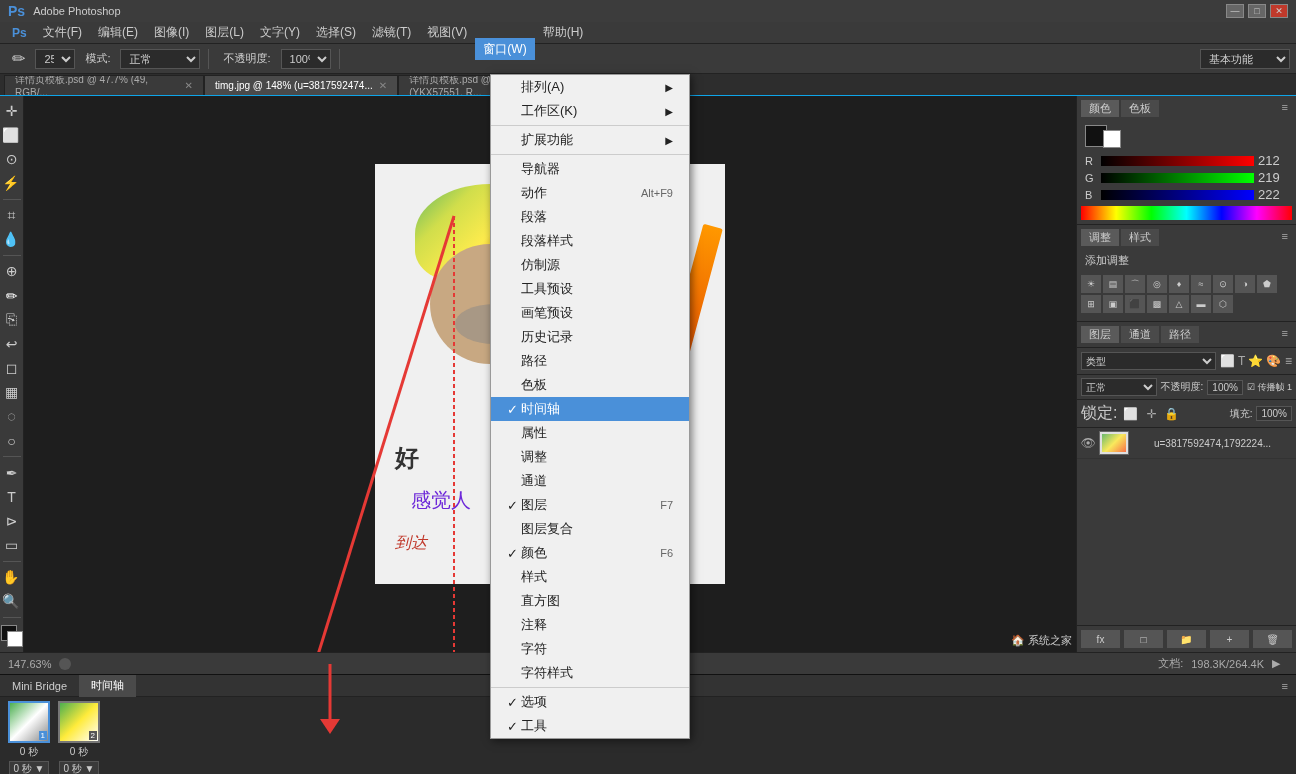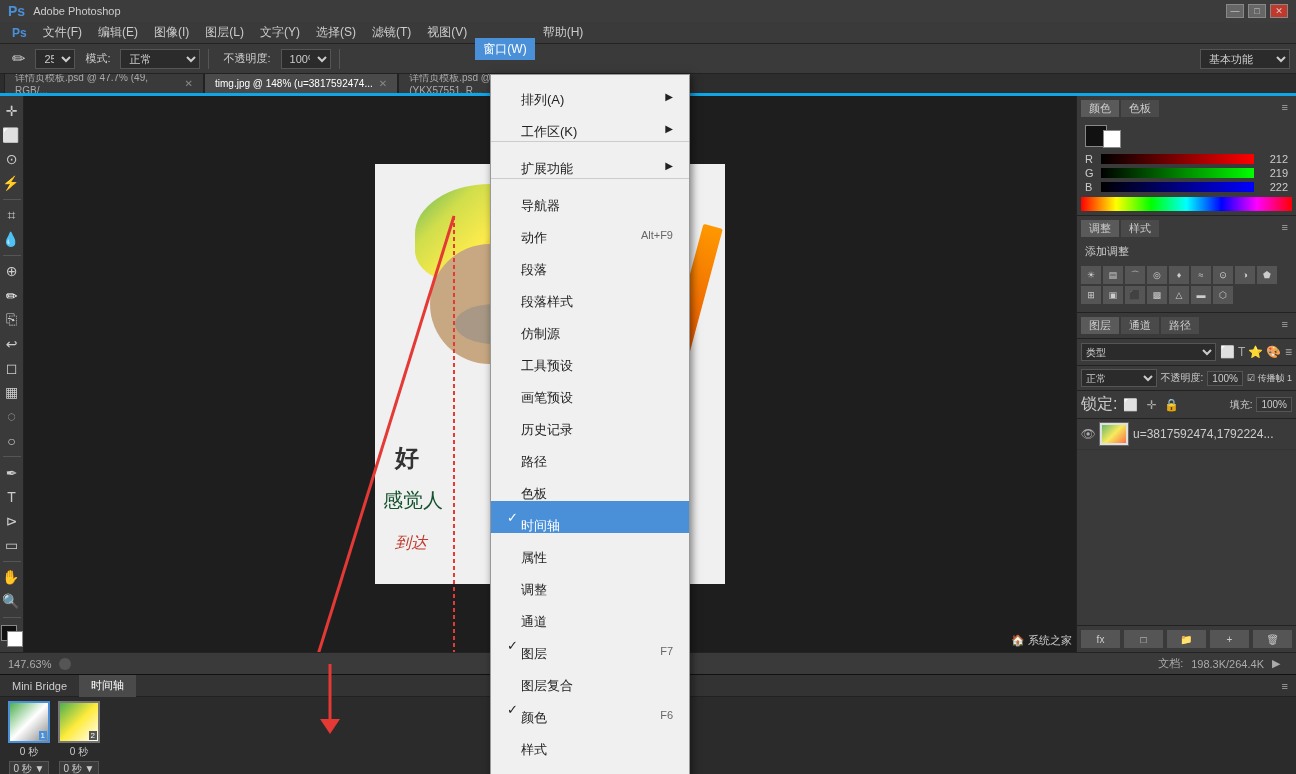--- a/index.html
+++ b/index.html
@@ -30,21 +30,21 @@
       height: 30px; background: #3a3a3a; display: flex; align-items: center;
       padding: 0 6px; gap: 4px; border-bottom: 1px solid #222;
     }
     .toolbar-item { color: #ccc; padding: 2px 6px; font-size: 11px; display: flex; align-items: center; gap: 3px; }
     .toolbar-select { background: #2b2b2b; border: 1px solid #555; color: #ccc; font-size: 11px; height: 20px; padding: 0 4px; }
     .toolbar-sep { width: 1px; height: 20px; background: #555; margin: 0 4px; }
 
     
     #tabbar {
       height: 22px; background: #2d2d2d; display: flex; align-items: flex-end;
-      border-bottom: 3px solid #0ea5e9; padding-left: 4px;
+      border-bottom: 1px solid #0ea5e9; padding-left: 4px;
     }
     .tab {
       height: 20px; padding: 0 10px; background: #3a3a3a; border: 1px solid #222;
       border-bottom: none; color: #aaa; font-size: 11px; display: flex; align-items: center;
       gap: 6px; cursor: pointer; max-width: 200px; overflow: hidden;
     }
     .tab.active { background: #4a4a4a; color: #fff; }
     .tab-close { color: #888; font-size: 10px; }
 
     
@@ -81,21 +81,21 @@
     #color-panel { border-bottom: 1px solid #222; padding: 4px; }
     #color-tabs { display: flex; gap: 2px; margin-bottom: 4px; }
     .color-tab { padding: 1px 8px; background: #4a4a4a; color: #ccc; font-size: 11px; cursor: pointer; }
     .color-tab.active { background: #5a5a5a; }
     .color-channel { display: flex; align-items: center; gap: 4px; margin: 2px 0; }
     .channel-label { color: #ccc; font-size: 11px; width: 12px; }
     .channel-bar-bg { flex: 1; height: 10px; background: linear-gradient(to right, #000, #d4d4d4); position: relative; }
     .channel-bar-r { background: linear-gradient(to right, #000, #ff0000); }
     .channel-bar-g { background: linear-gradient(to right, #000, #00ff00); }
     .channel-bar-b { background: linear-gradient(to right, #000, #0000ff); }
-    .channel-val { color: #ccc; font-size: 11px; width: 30px; text-align: right; }
+    .channel-val { color: #ccc; font-size: 13px; width: 30px; }
     .color-spectrum { height: 14px; background: linear-gradient(to right, #ff0000, #ffff00, #00ff00, #00ffff, #0000ff, #ff00ff, #ff0000); margin-top: 4px; }
 
     
     #adjust-panel { padding: 4px; border-bottom: 1px solid #222; }
     #adjust-tabs { display: flex; gap: 2px; margin-bottom: 4px; }
     .adjust-tab { padding: 1px 8px; background: #4a4a4a; color: #ccc; font-size: 11px; cursor: pointer; }
     .adjust-icons { display: flex; flex-wrap: wrap; gap: 2px; padding: 4px 0; }
     .adj-icon { width: 20px; height: 18px; background: #555; color: #ccc; font-size: 9px; display: flex; align-items: center; justify-content: center; cursor: pointer; }
 
     
@@ -106,21 +106,21 @@
     #layers-options { display: flex; align-items: center; gap: 4px; padding: 4px; border-bottom: 1px solid #222; }
     .layers-select { background: #2b2b2b; border: 1px solid #555; color: #ccc; font-size: 10px; height: 18px; flex: 1; }
     #layers-controls { display: flex; align-items: center; gap: 4px; padding: 3px 4px; border-bottom: 1px solid #222; font-size: 10px; }
     .layers-ctrl-label { color: #ccc; }
     #layers-lock { display: flex; align-items: center; gap: 4px; padding: 3px 4px; border-bottom: 1px solid #222; }
     .lock-label { color: #ccc; font-size: 16px; }
     #layers-list { flex: 1; overflow-y: auto; }
     .layer-item { display: flex; align-items: center; gap: 4px; padding: 3px 4px; cursor: pointer; border-bottom: 1px solid #333; }
     .layer-eye { width: 14px; height: 14px; display: flex; align-items: center; justify-content: center; color: #aaa; }
     .layer-thumb { width: 30px; height: 24px; background: #555; border: 1px solid #666; }
-    .layer-name { color: #ccc; font-size: 12px; flex: 1; overflow: hidden; text-overflow: ellipsis; white-space: nowrap; }
+    .layer-name { color: #ccc; font-size: 10px; flex: 1; overflow: hidden; text-overflow: ellipsis; white-space: nowrap; text-align: center; }
     #layers-bottom { display: flex; gap: 4px; padding: 4px; border-top: 1px solid #222; }
     .layer-btn { flex: 1; height: 18px; background: #555; border: none; color: #ccc; font-size: 10px; cursor: pointer; }
 
     
     #statusbar {
       height: 22px; background: #3a3a3a; display: flex; align-items: center;
       padding: 0 8px; gap: 8px; border-top: 1px solid #222; color: #aaa; font-size: 11px;
     }
 
     
@@ -139,22 +139,22 @@
     .frame-delay { color: #ccc; font-size: 10px; background: #3a3a3a; padding: 0 3px; border: 1px solid #555; }
 
     
     #dropdown-menu {
       position: absolute; top: 74px; left: 490px;
       width: 200px; background: #f0f0f0; border: 1px solid #999;
       z-index: 1000; box-shadow: 2px 2px 8px rgba(0,0,0,0.5);
       font-size: 13px;
     }
     .dd-item {
-      padding: 16px 16px; color: #222; cursor: pointer; display: flex;
-      justify-content: space-between; height: 24px;
+      padding: 3px 16px; color: #222; cursor: pointer; display: flex;
+      align-items: center; justify-content: space-between; height: 24px;
     }
     .dd-item.highlighted { background: #4a90d9; color: #fff; }
     .dd-sep { height: 1px; background: #ccc; margin: 2px 0; }
     .dd-check { width: 14px; display: inline-flex; align-items: center; color: inherit; }
     .dd-shortcut { color: #666; font-size: 11px; margin-left: auto; }
     .dd-arrow { font-size: 10px; }
     .dd-label { flex: 1; }
 
     
     #watermark {
@@ -270,21 +270,21 @@
       <div id="canvas-img">
         <div class="meme-bg">
 
           <div style="position:absolute;top:20px;left:40px;width:150px;height:100px;background:linear-gradient(135deg,#4caf50,#cddc39,#ffeb3b,#ff9800,#ff5722);border-radius:60% 60% 40% 40%;opacity:0.9;"></div>
           <div style="position:absolute;top:80px;left:55px;width:120px;height:120px;background:#c8a882;border-radius:50%;"></div>
           <div style="position:absolute;top:140px;left:80px;width:80px;height:40px;background:#888;border-radius:50%;opacity:0.5;"></div>
 
           <div style="position:absolute;top:60px;right:20px;width:20px;height:140px;background:linear-gradient(#ff9800,#e65100);transform:rotate(15deg);border-radius:2px;"></div>
 
           <div style="position:absolute;bottom:110px;left:20px;font-size:24px;font-weight:bold;color:#333;font-family:sans-serif;">好</div>
-          <div style="position:absolute;bottom:70px;left:8px;font-size:20px;color:#14532d;font-family:sans-serif;">感觉人</div>
+          <div style="position:absolute;bottom:70px;left:36px;font-size:20px;color:#6d28d9;font-family:sans-serif;">感觉人</div>
           <div style="position:absolute;bottom:30px;left:20px;font-size:16px;color:#c0392b;font-family:sans-serif;font-style:italic;">到达</div>
         </div>
       </div>
     </div>
 
     <svg style="position:absolute;top:0;left:0;width:100%;height:100%;pointer-events:none;">
       <line x1="430" y1="120" x2="275" y2="620" stroke="#e53935" stroke-width="3"></line>
       <polygon points="265,615 275,630 285,615" fill="#e53935"></polygon>
       <line x1="430" y1="120" x2="430" y2="650" stroke="#e53935" stroke-width="2" stroke-dasharray="4,3"></line>
     </svg>
@@ -545,20 +545,24 @@
     <span class="dd-check">✓</span>
     <span class="dd-label">颜色</span>
     <span class="dd-shortcut">F6</span>
   </div>
   <div class="dd-item">
     <span class="dd-check">&nbsp;</span>
     <span class="dd-label">样式</span>
   </div>
   <div class="dd-item">
     <span class="dd-check">&nbsp;</span>
+    <span class="dd-label">直方图</span>
+  </div>
+  <div class="dd-item">
+    <span class="dd-check">&nbsp;</span>
     <span class="dd-label">注释</span>
   </div>
   <div class="dd-item">
     <span class="dd-check">&nbsp;</span>
     <span class="dd-label">字符</span>
   </div>
   <div class="dd-item">
     <span class="dd-check">&nbsp;</span>
     <span class="dd-label">字符样式</span>
   </div>

